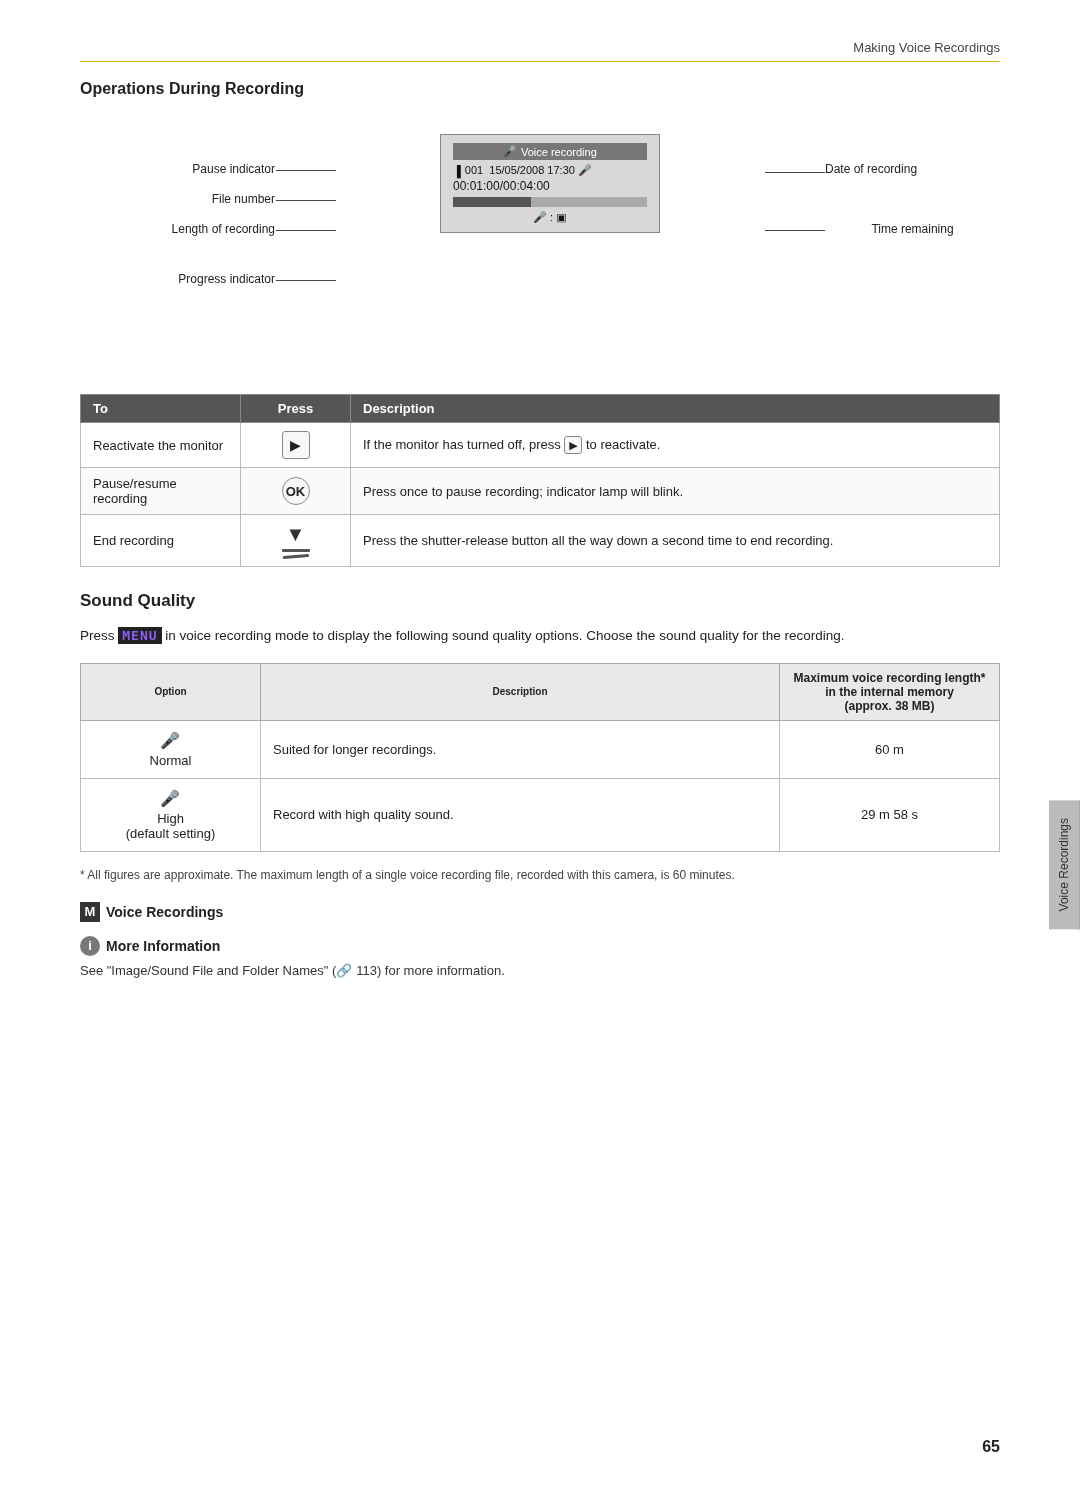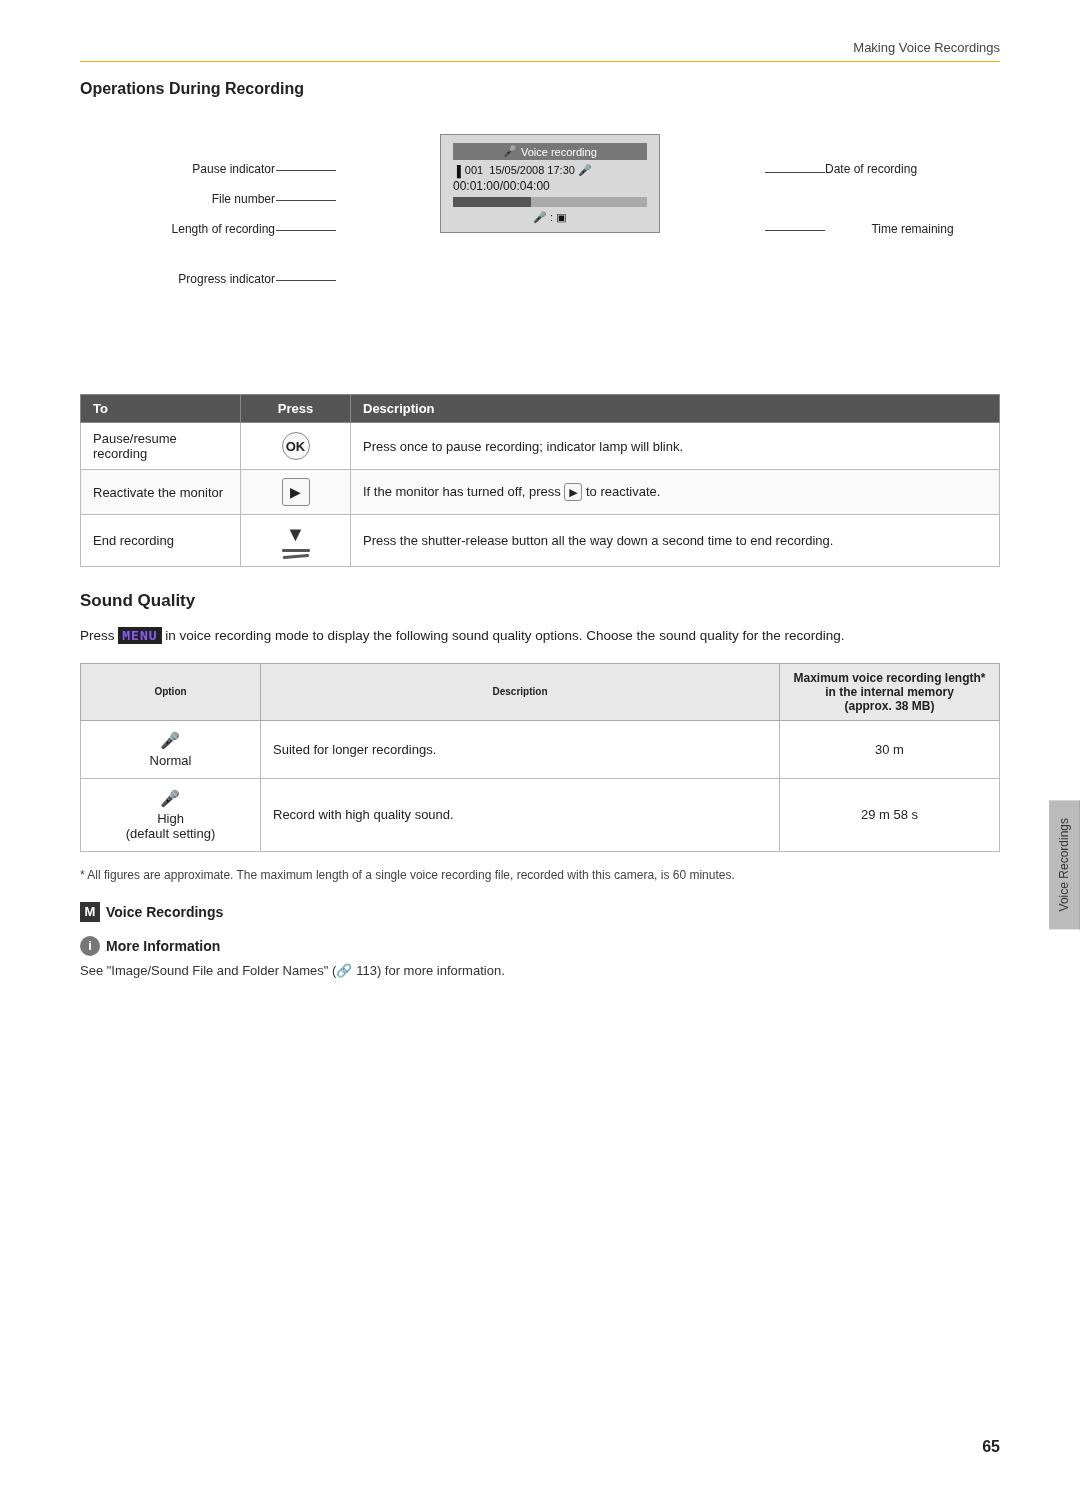--- a/index.html
+++ b/index.html
@@ -318,32 +318,32 @@
     <table class="info-table">
       <thead>
         <tr>
           <th style="background:#555; color:#fff; width:160px; text-align:left;">To</th>
           <th style="background:#555; color:#fff; width:110px;">Press</th>
           <th style="background:#555; color:#fff; text-align:left;">Description</th>
         </tr>
       </thead>
       <tbody>
         <tr>
+          <td>Reactivate the monitor</td>
+          <td class="center">
+            <span class="btn-icon">▶</span>
+          </td>
+          <td>If the monitor has turned off, press <span class="btn-icon" style="display:inline-flex; width:18px; height:18px; font-size:11px; border:1px solid #888;">▶</span> to reactivate.</td>
+        </tr>
+        <tr>
           <td>Pause/resume recording</td>
           <td class="center">
             <span class="btn-icon-circle" style="font-weight:bold; font-size:13px;">OK</span>
           </td>
           <td>Press once to pause recording; indicator lamp will blink.</td>
-        </tr>
-        <tr>
-          <td>Reactivate the monitor</td>
-          <td class="center">
-            <span class="btn-icon">▶</span>
-          </td>
-          <td>If the monitor has turned off, press <span class="btn-icon" style="display:inline-flex; width:18px; height:18px; font-size:11px; border:1px solid #888;">▶</span> to reactivate.</td>
         </tr>
         <tr>
           <td>End recording</td>
           <td class="center">
             <div class="shutter-icon">
               <span style="font-size:20px; color:#333;">▼</span>
               <div style="width:28px; height:3px; background:#555; border-radius:1px; margin-top:2px;"></div>
               <div style="width:26px; height:3px; background:#555; border-radius:1px; margin-top:2px; transform:rotate(-5deg);"></div>
             </div>
           </td>
@@ -372,21 +372,21 @@
           </th>
         </tr>
       </thead>
       <tbody>
         <tr>
           <td class="sq-option-cell">
             <div style="font-size:16px; margin-bottom:3px;">🎤</div>
             <div>Normal</div>
           </td>
           <td>Suited for longer recordings.</td>
-          <td class="center">30 m</td>
+          <td class="center">60 m</td>
         </tr>
         <tr>
           <td class="sq-option-cell">
             <div style="font-size:16px; margin-bottom:3px;">🎤</div>
             <div>High<br>(default setting)</div>
           </td>
           <td>Record with high quality sound.</td>
           <td class="center">29 m 58 s</td>
         </tr>
       </tbody>

